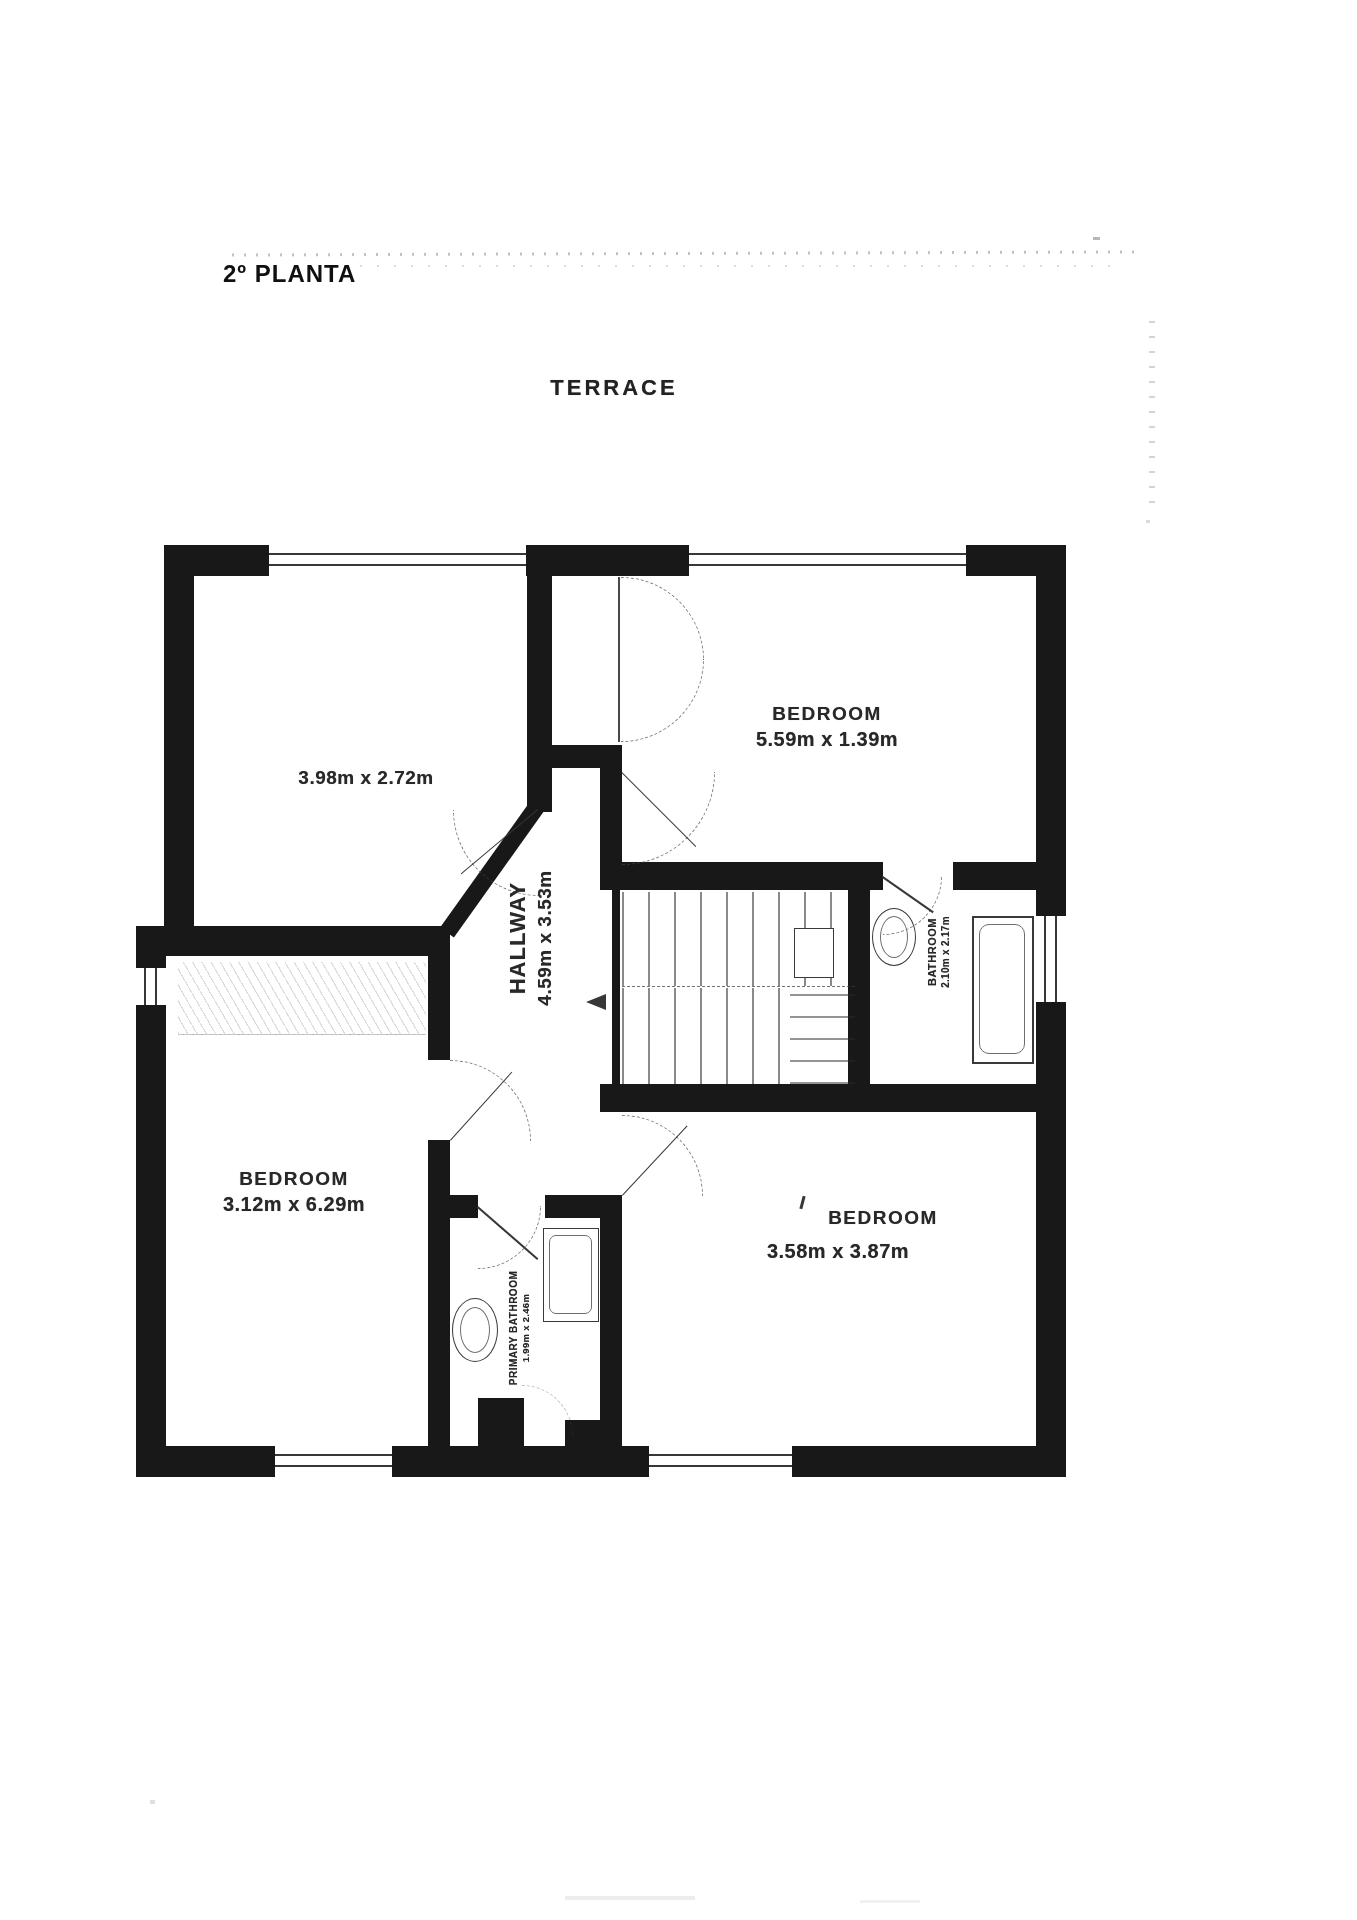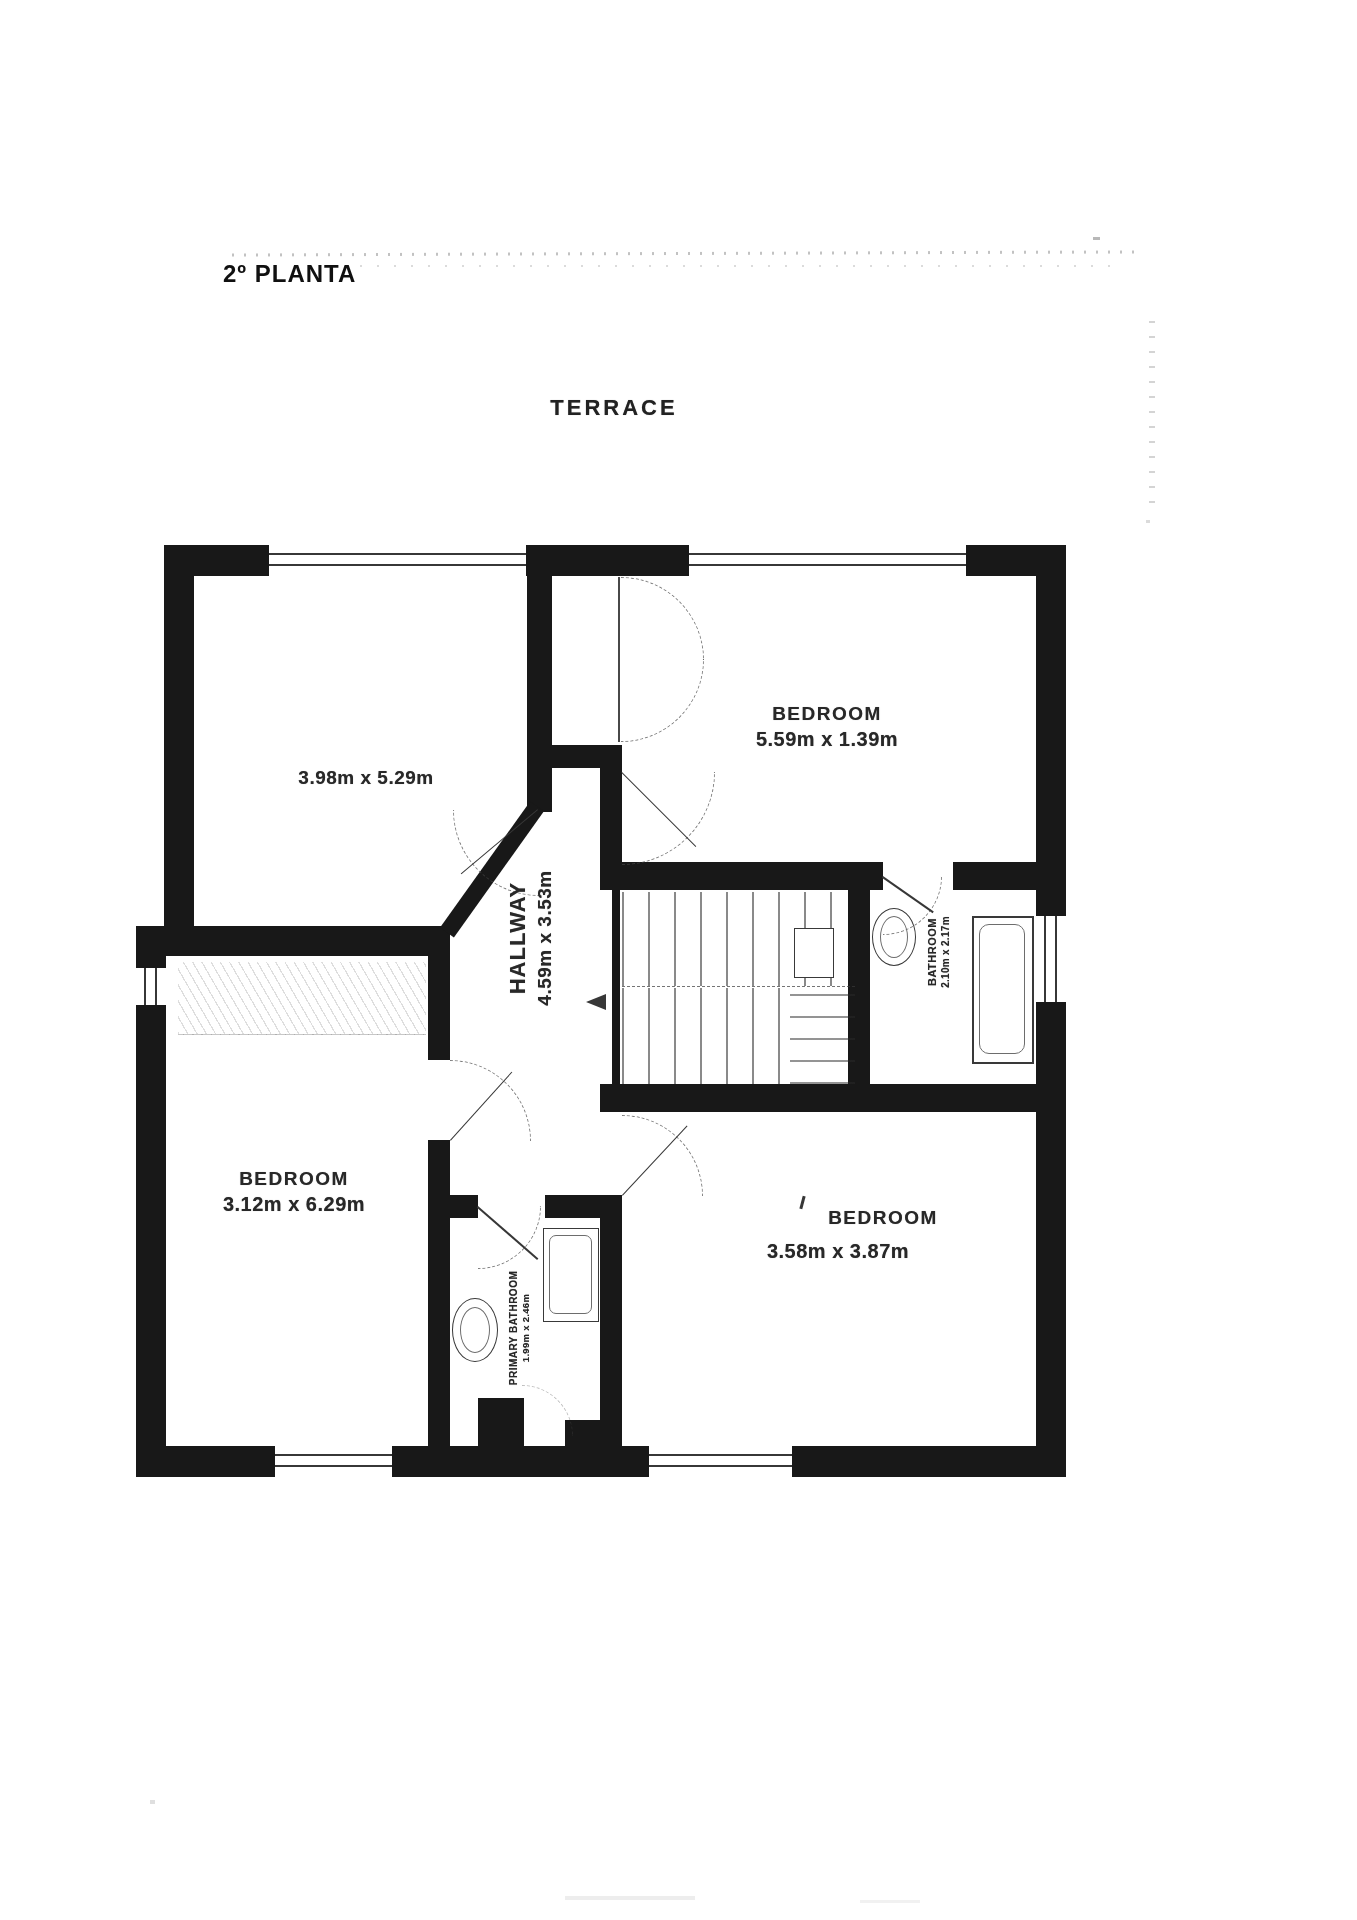--- a/index.html
+++ b/index.html
@@ -63,21 +63,21 @@
   <div class="title" style="left:183px;top:260px;margin-left:40px;">2º PLANTA</div>
   <div class="noise" style="left:232px;top:252px;width:905px;height:3px;transform:rotate(-0.2deg);background-image:repeating-linear-gradient(90deg,rgba(0,0,0,.24) 0 2px,transparent 2px 12px);"></div>
   <div class="noise" style="left:360px;top:265px;width:760px;height:2px;background-image:repeating-linear-gradient(90deg,rgba(0,0,0,.14) 0 2px,transparent 2px 17px);"></div>
   <div class="noise" style="left:1149px;top:318px;width:6px;height:185px;background-image:repeating-linear-gradient(0deg,rgba(0,0,0,.17) 0 2px,transparent 2px 15px);"></div>
   <div class="speck" style="left:1093px;top:237px;width:7px;height:3px;"></div>
   <div class="speck" style="left:1146px;top:520px;width:4px;height:3px;opacity:.5;"></div>
   <div class="speck" style="left:150px;top:1800px;width:5px;height:4px;opacity:.45;"></div>
   <div class="speck" style="left:565px;top:1896px;width:130px;height:4px;opacity:.25;"></div>
   <div class="speck" style="left:860px;top:1900px;width:60px;height:3px;opacity:.2;"></div>
 
-  <div class="lbl terrace" style="left:614px;top:388px;margin-top:20px;">TERRACE</div>
+  <div class="lbl terrace" style="left:614px;top:388px;">TERRACE</div>
 
   <div class="wall" style="left:164px;top:545px;width:102px;height:31px;"></div>
   <div class="win-h" style="left:266px;top:545px;width:260px;height:31px;"></div>
   <div class="wall" style="left:526px;top:545px;width:160px;height:31px;"></div>
   <div class="win-h" style="left:686px;top:545px;width:280px;height:31px;"></div>
   <div class="wall" style="left:966px;top:545px;width:100px;height:31px;"></div>
 
   <div class="wall" style="left:1036px;top:545px;width:30px;height:368px;"></div>
   <div class="win-v" style="left:1036px;top:913px;width:30px;height:89px;"></div>
   <div class="wall" style="left:1036px;top:1002px;width:30px;height:475px;"></div>
@@ -150,21 +150,21 @@
   <div class="inner" style="left:979px;top:924px;width:46px;height:130px;border-radius:10px;"></div>
 
   <div class="fixture ellipse" style="left:452px;top:1298px;width:46px;height:64px;"></div>
   <div class="inner ellipse" style="left:460px;top:1307px;width:30px;height:46px;"></div>
   <div class="fixture" style="left:543px;top:1228px;width:56px;height:94px;"></div>
   <div class="inner" style="left:549px;top:1235px;width:43px;height:79px;border-radius:7px;"></div>
   <div class="arc arc-tr" style="left:522px;top:1385px;width:50px;height:50px;opacity:.5;"></div>
 
   <div class="hatch" style="left:178px;top:962px;width:248px;height:72px;"></div>
 
-  <div class="lbl dims-md" style="left:366px;top:778px;">3.98m x 5.29m</div>
+  <div class="lbl dims-md" style="left:366px;top:778px;">3.98m x 2.72m</div>
 
   <div class="lbl" style="left:827px;top:727px;">
     <div class="name-lg">BEDROOM</div>
     <div class="dims-lg">5.59m x 1.39m</div>
   </div>
 
   <div class="lbl rot" style="left:531px;top:938px;">
     <div class="name-md">HALLWAY</div>
     <div class="dims-md">4.59m x 3.53m</div>
   </div>

